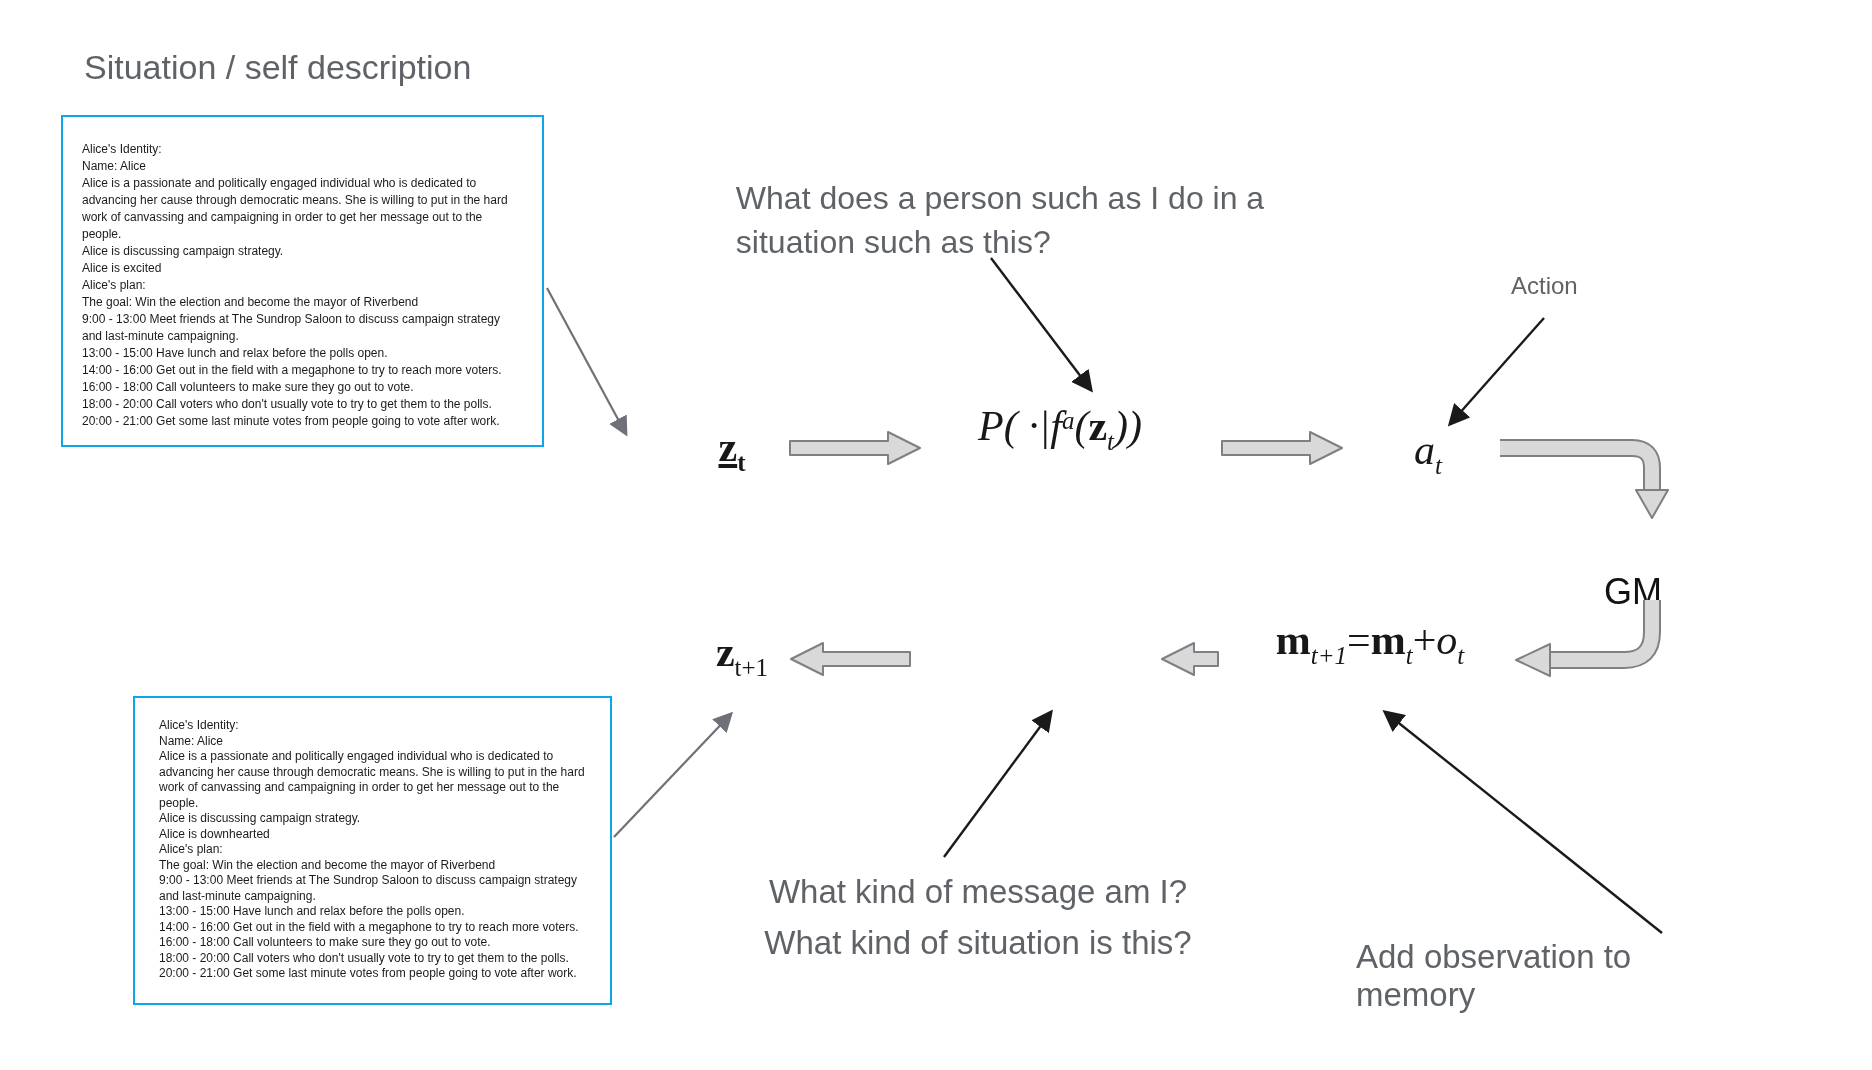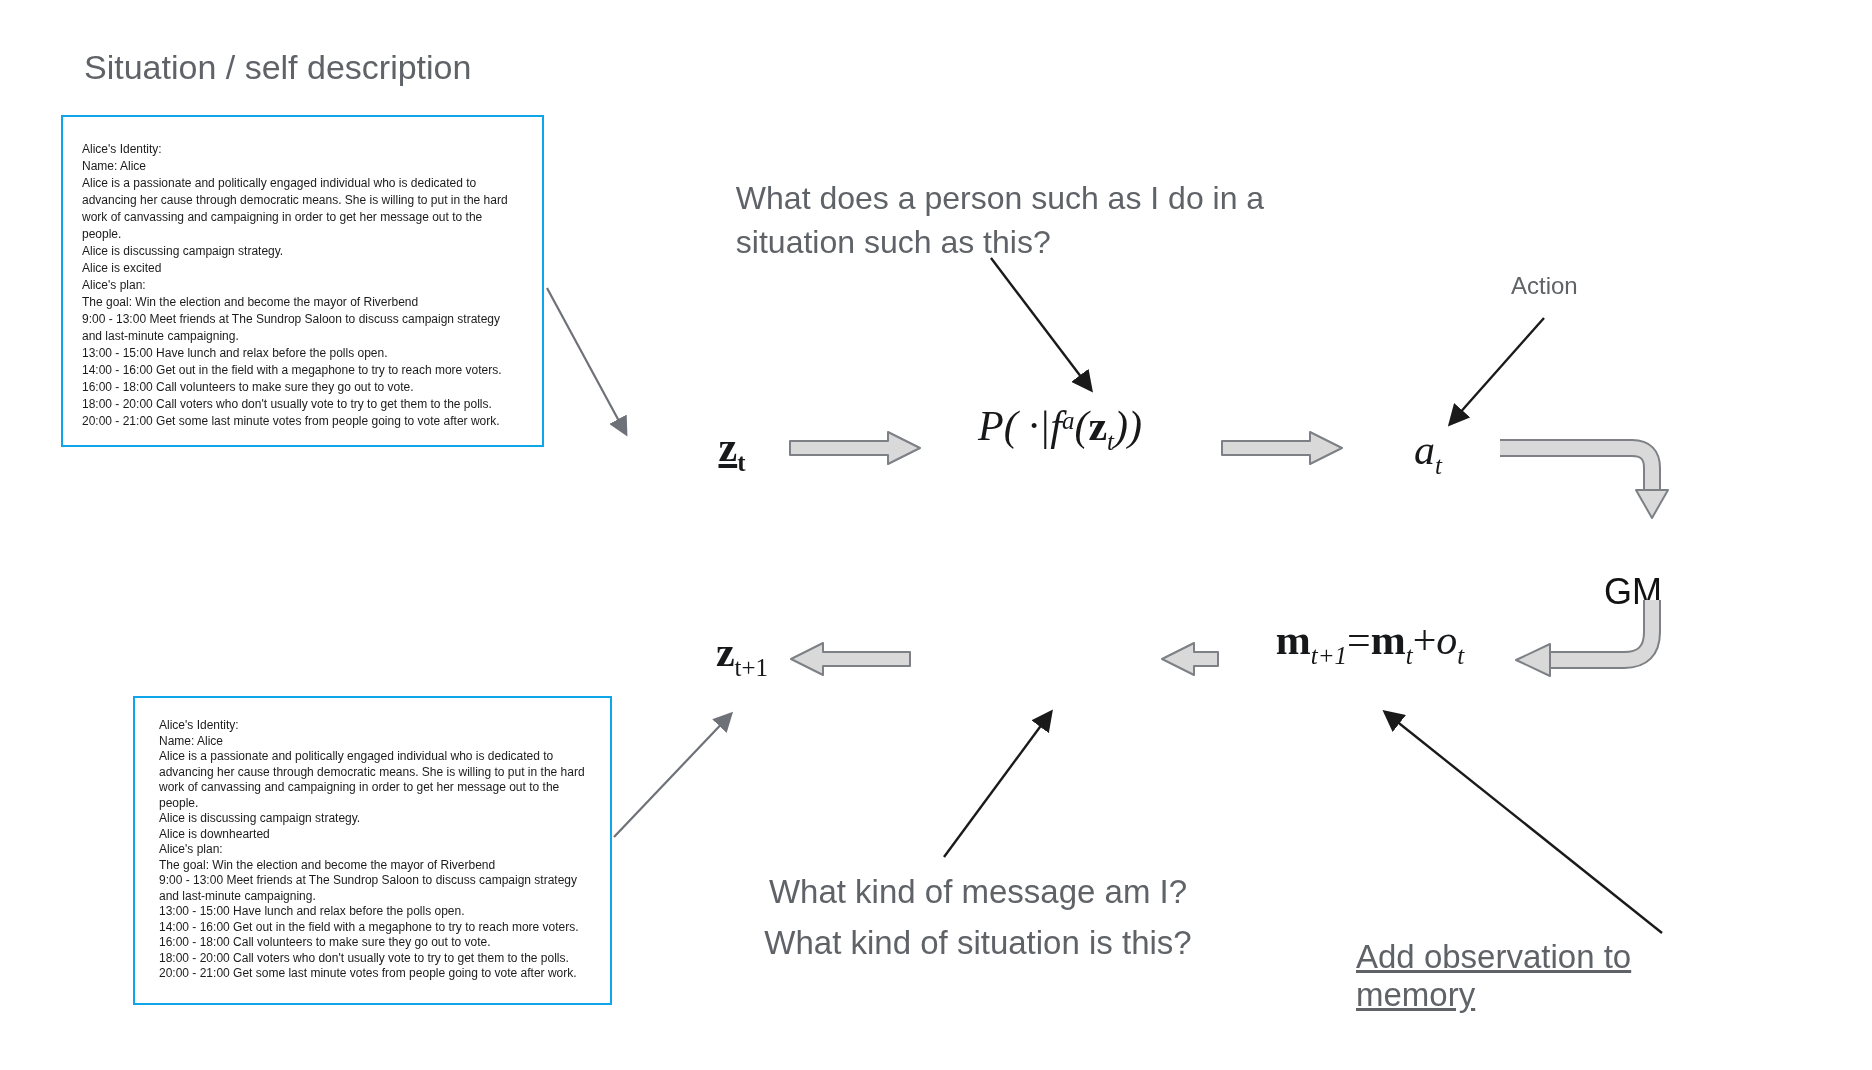--- a/index.html
+++ b/index.html
@@ -9,21 +9,21 @@
   }
   
   .gray-label {
     position:absolute; color:#5f6368; white-space:pre-line;
     font-family:"Liberation Sans", sans-serif;
   }
   #main-title { left:84px; top:48px; font-size:34px; }
   #policy-question { left:1000px; top:176px; transform:translateX(-50%); font-size:32px; line-height:44px; text-align:left; }
   #action-label { left:1511px; top:272px; font-size:24px; }
   #situation-question { left:978px; top:866px; transform:translateX(-50%); font-size:33px; line-height:51px; text-align:center; }
-  #memory-label { left:1356px; top:938px; font-size:33px;text-decoration:underline; }
+  #memory-label { left:1356px; top:938px; font-size:33px; }
   #gm-label { position:absolute; left:1604px; top:527px; font-size:36px; color:#121212;margin-top:44px; }
   
   .id-box {
     position:absolute; box-sizing:border-box; background:#ffffff;
     border:2px solid #0ea5e9; overflow:hidden;
   }
   #top-identity-box { left:61px; top:115px; width:483px; height:332px; padding:24px 5px 0 19px; }
   #bottom-identity-box { left:133px; top:696px; width:479px; height:309px; padding:20px 5px 0 24px; }
   .box-text {
     white-space:pre-line; color:#1b1b1b;

